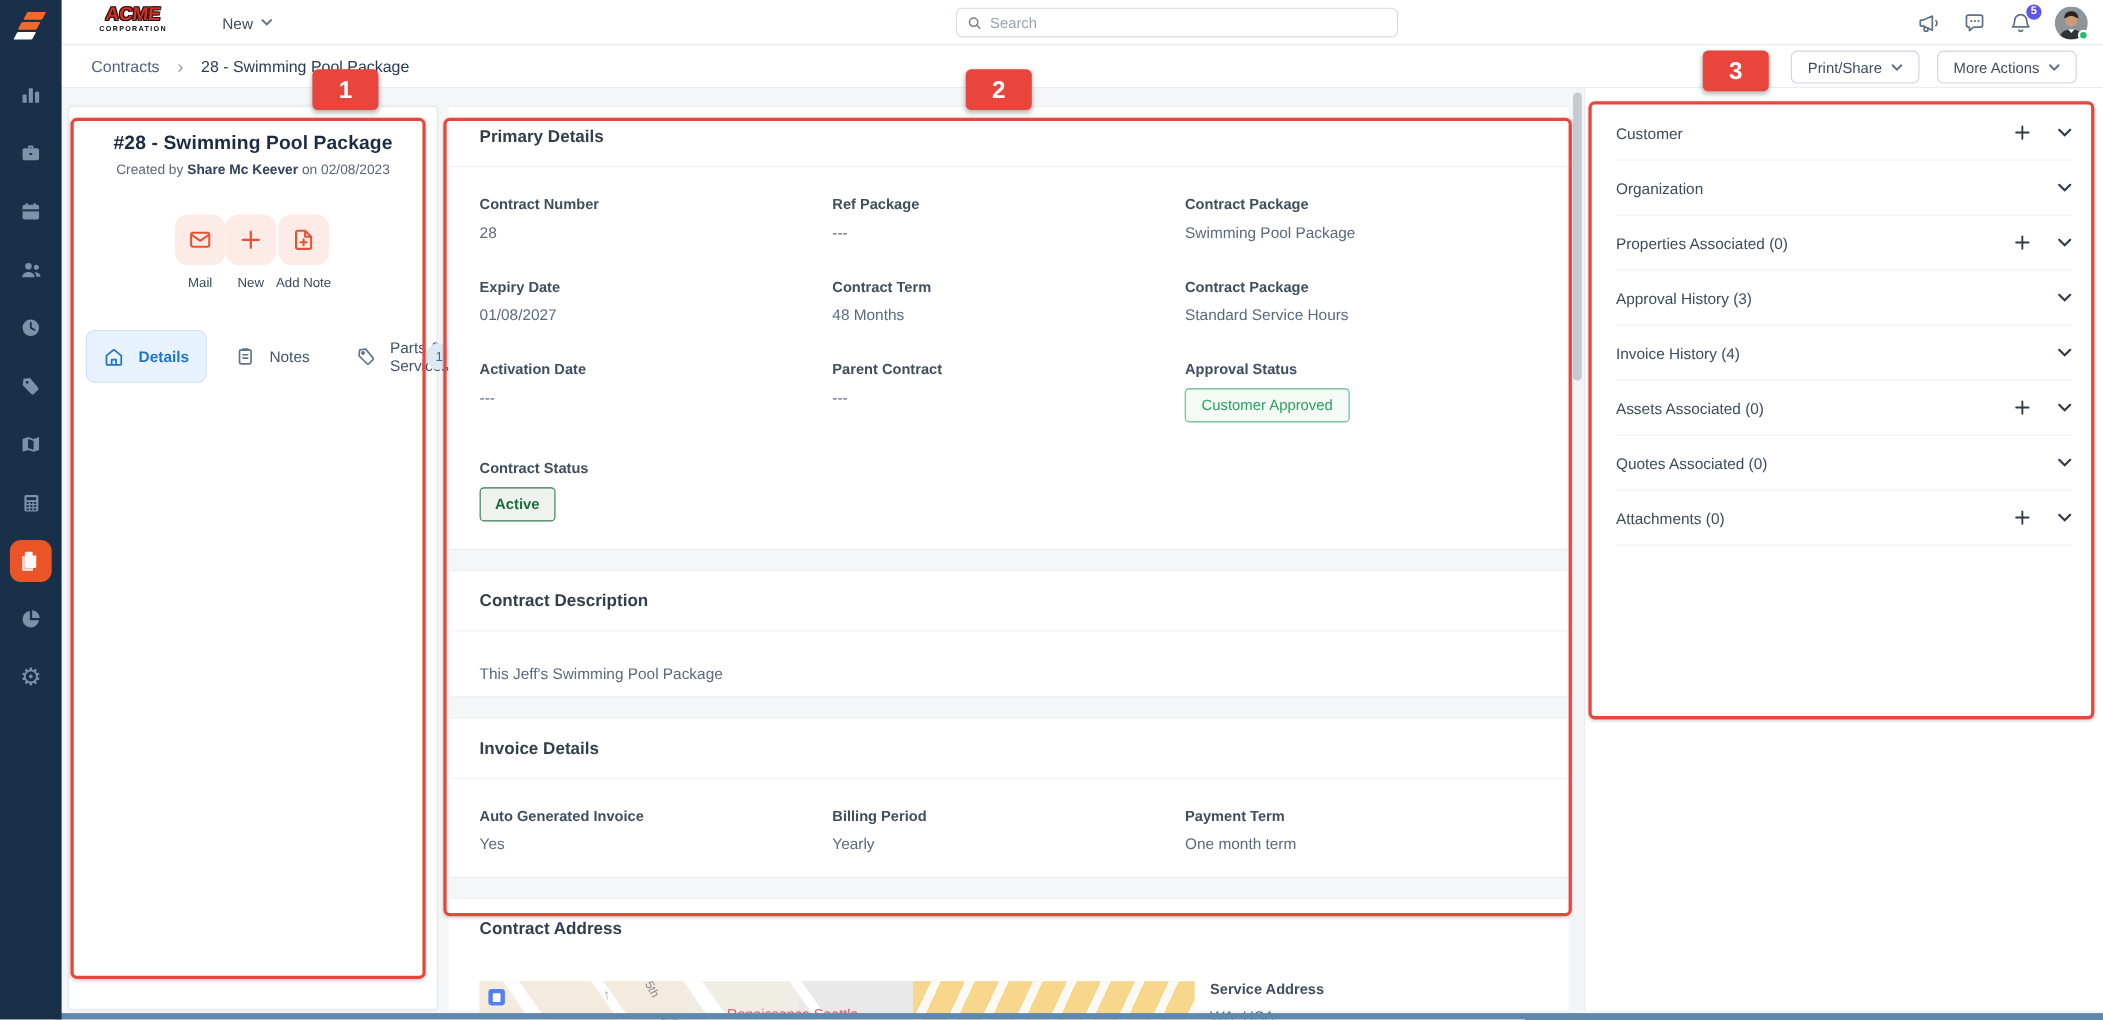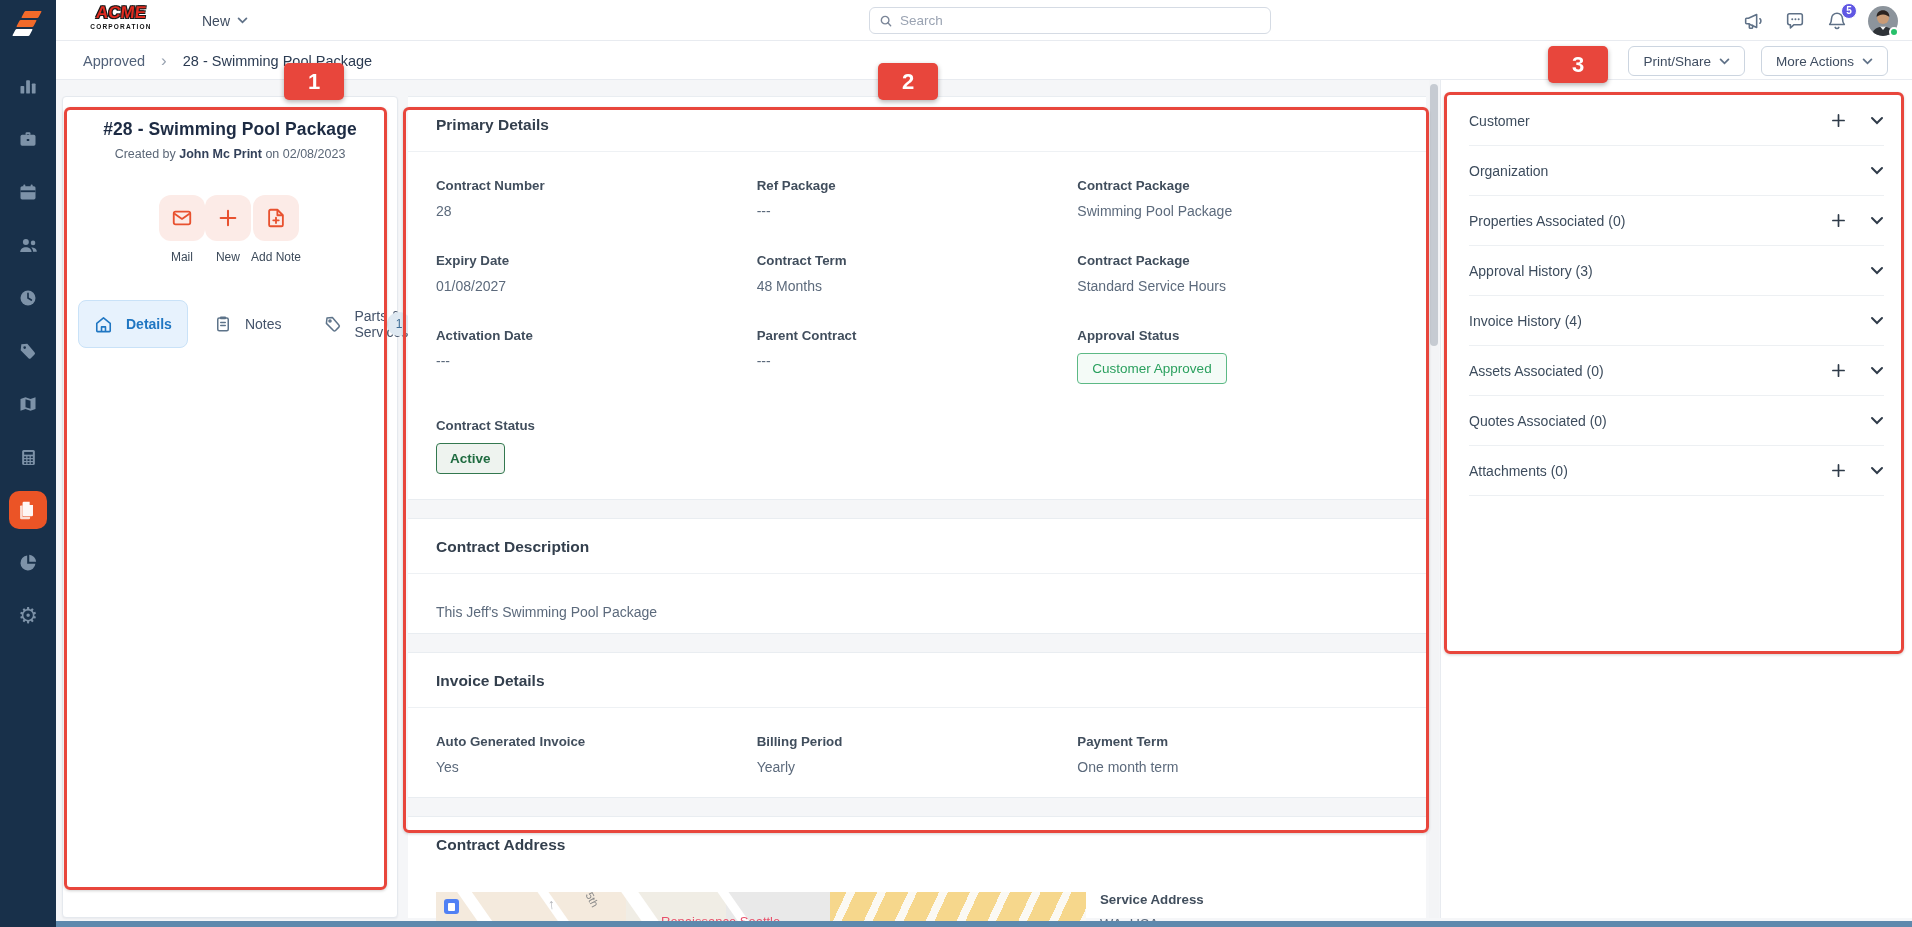--- a/index.html
+++ b/index.html
@@ -260,21 +260,21 @@
             <path d="M4 30c0-6 5-9.4 11-9.4S26 24 26 30z" fill="#2f3338"></path>
             <path d="M12 20.5h6L15 24z" fill="#f2f2f2"></path>
           </svg>
         <span class="dot"></span>
       </div>
     </div>
   </div>
 
   <div class="crumbbar">
     <div class="crumbs">
-      <span class="crumb-root">Approved</span>
+      <span class="crumb-root">Contracts</span>
       <span class="crumb-sep">›</span>
       <span class="crumb-cur">28 - Swimming Pool Package</span>
     </div>
     <div class="toolbtns">
       <button class="obtn">
         <span>Print/Share</span>
         <svg width="11" height="7" viewBox="0 0 12 8" fill="none" stroke="#5f7187" stroke-width="2" stroke-linecap="round">
             <path d="M1.5 1.5 6 6l4.5-4.5"></path>
           </svg>
       </button>
@@ -284,21 +284,21 @@
             <path d="M1.5 1.5 6 6l4.5-4.5"></path>
           </svg>
       </button>
     </div>
   </div>
 
   <div class="leftcard">
     <div class="lc-title">#28 - Swimming Pool Package</div>
     <div class="lc-sub">
       <span>Created by</span>
-      <b>John Mc Print</b>
+      <b>Share Mc Keever</b>
       <span>on 02/08/2023</span>
     </div>
     <div class="lc-actions">
       <div class="lc-action">
         <span class="tile">
           <svg width="22" height="22" viewBox="0 0 24 24" fill="none" stroke="currentColor" stroke-width="2" stroke-linejoin="round">
               <rect x="3" y="5" width="18" height="14" rx="2"></rect>
               <path d="m3.5 7 8.5 6 8.5-6"></path>
             </svg>
         </span>

